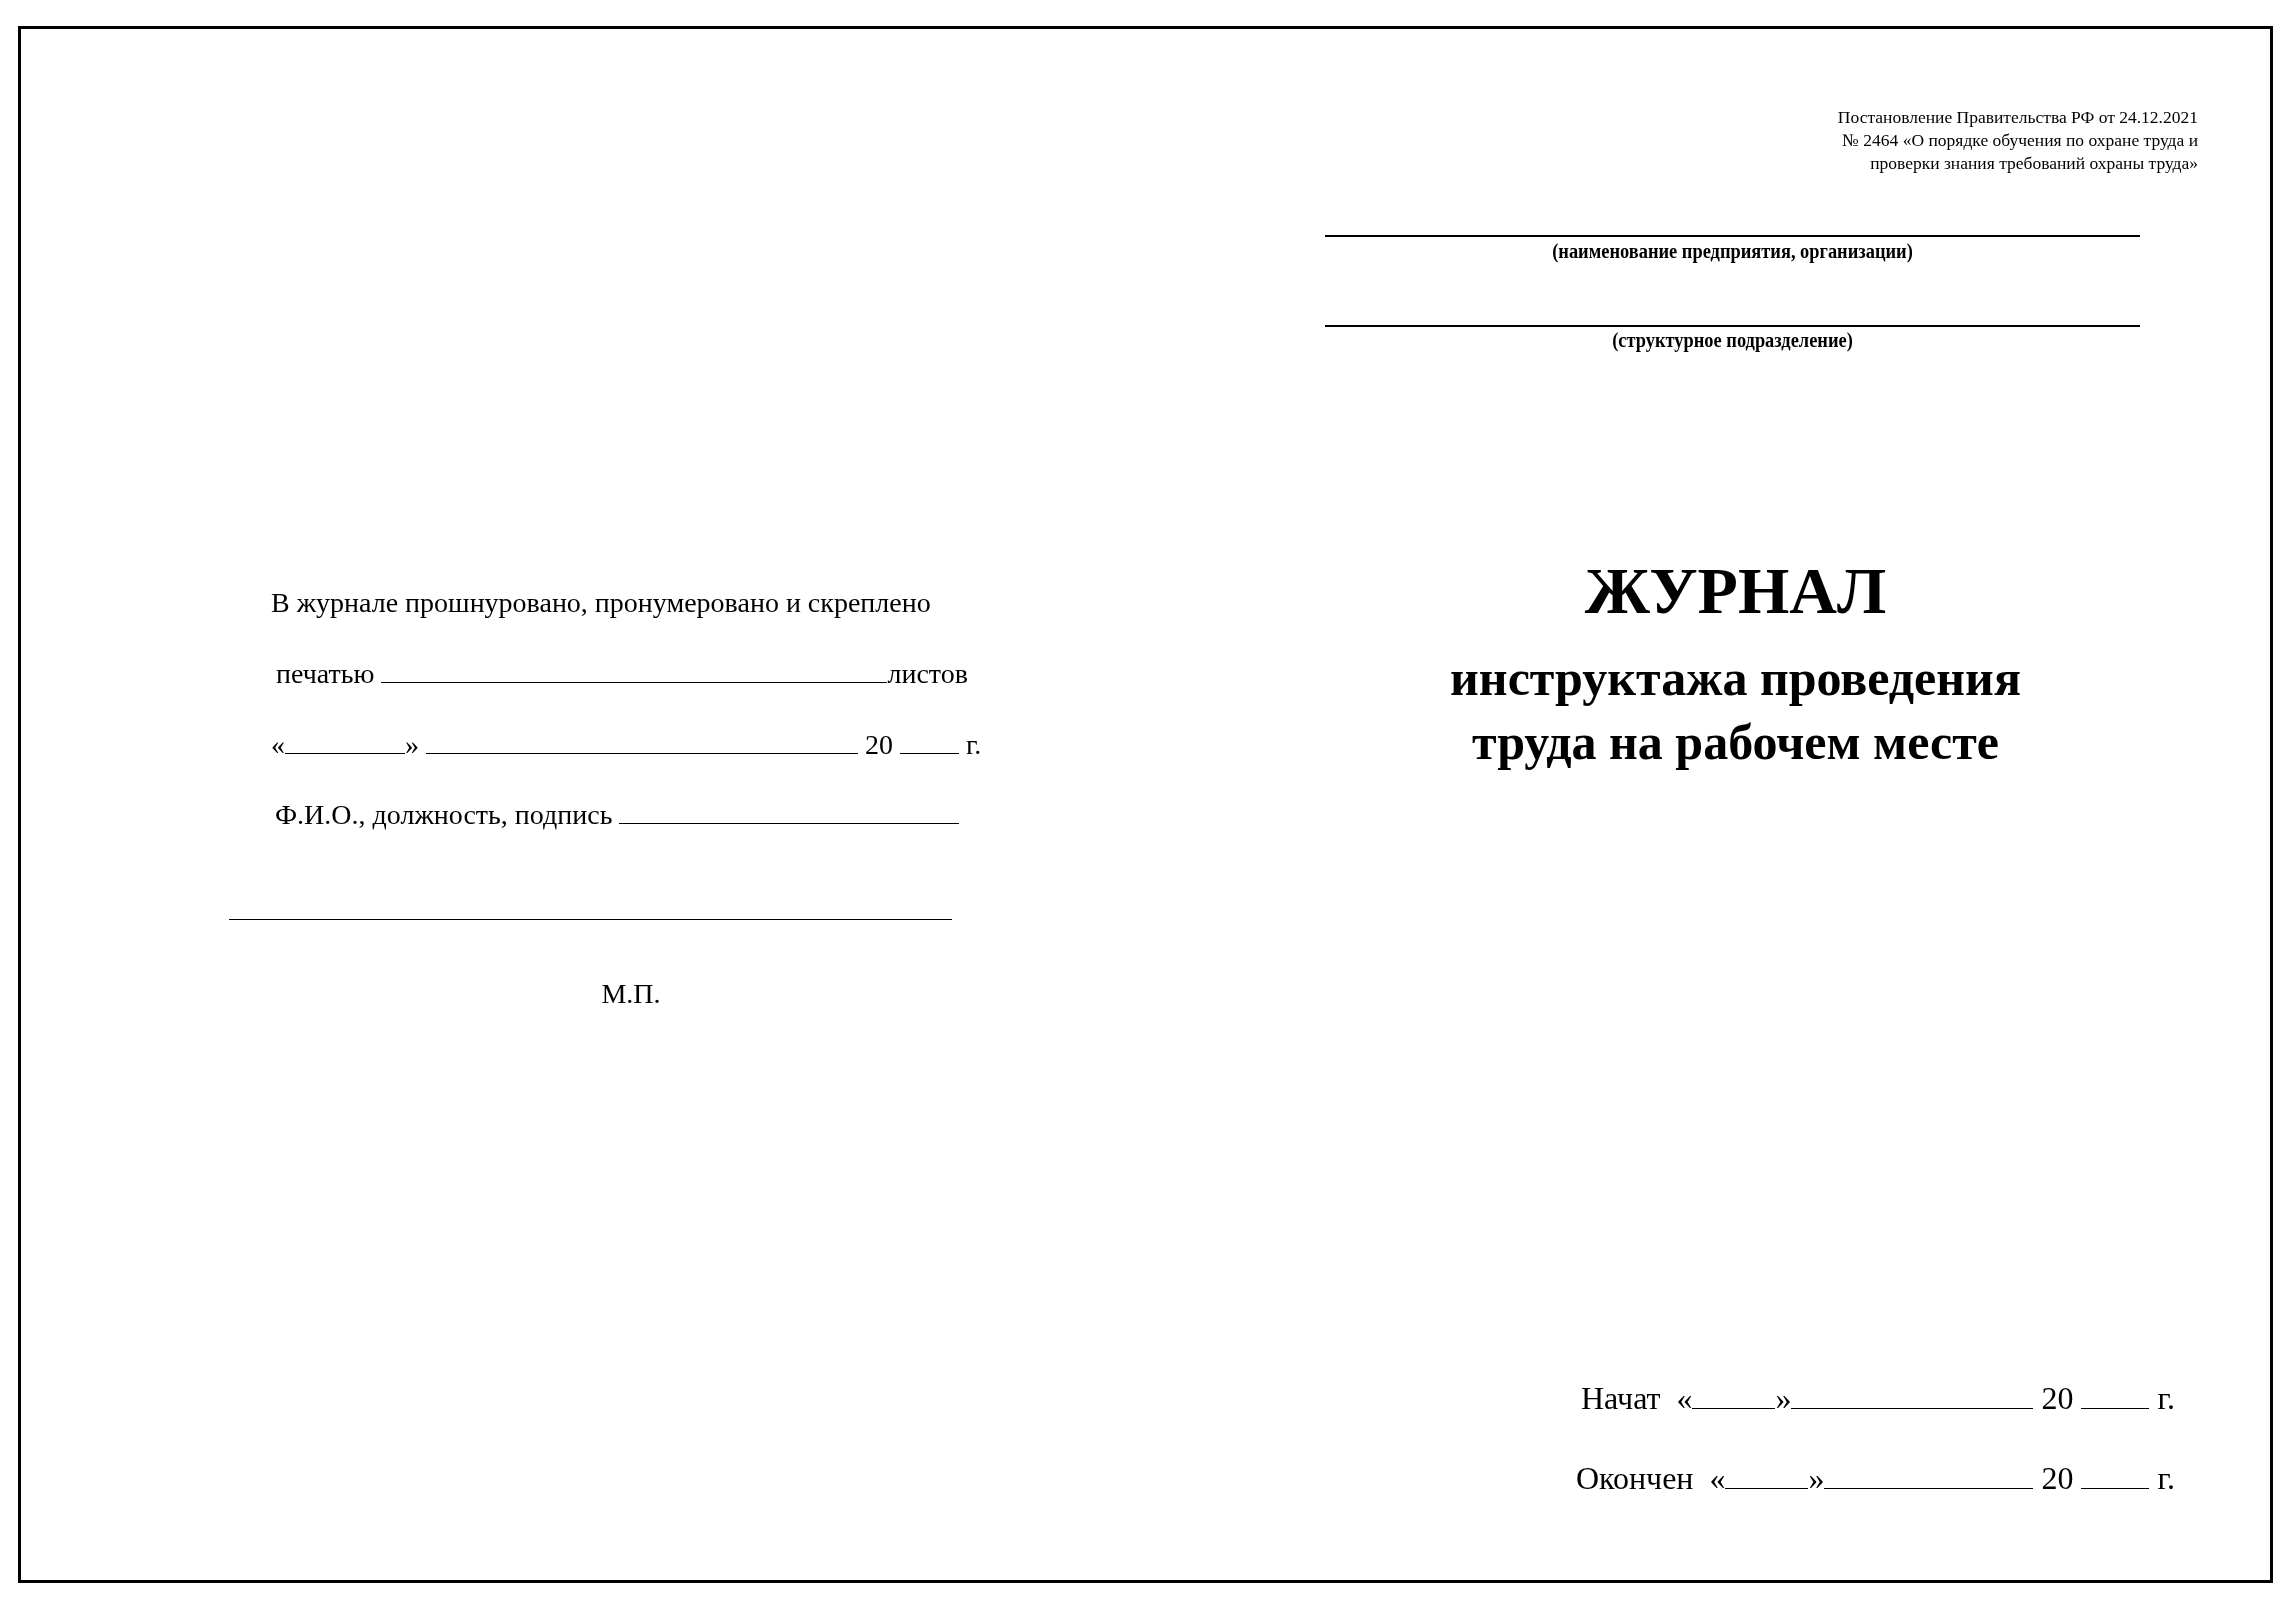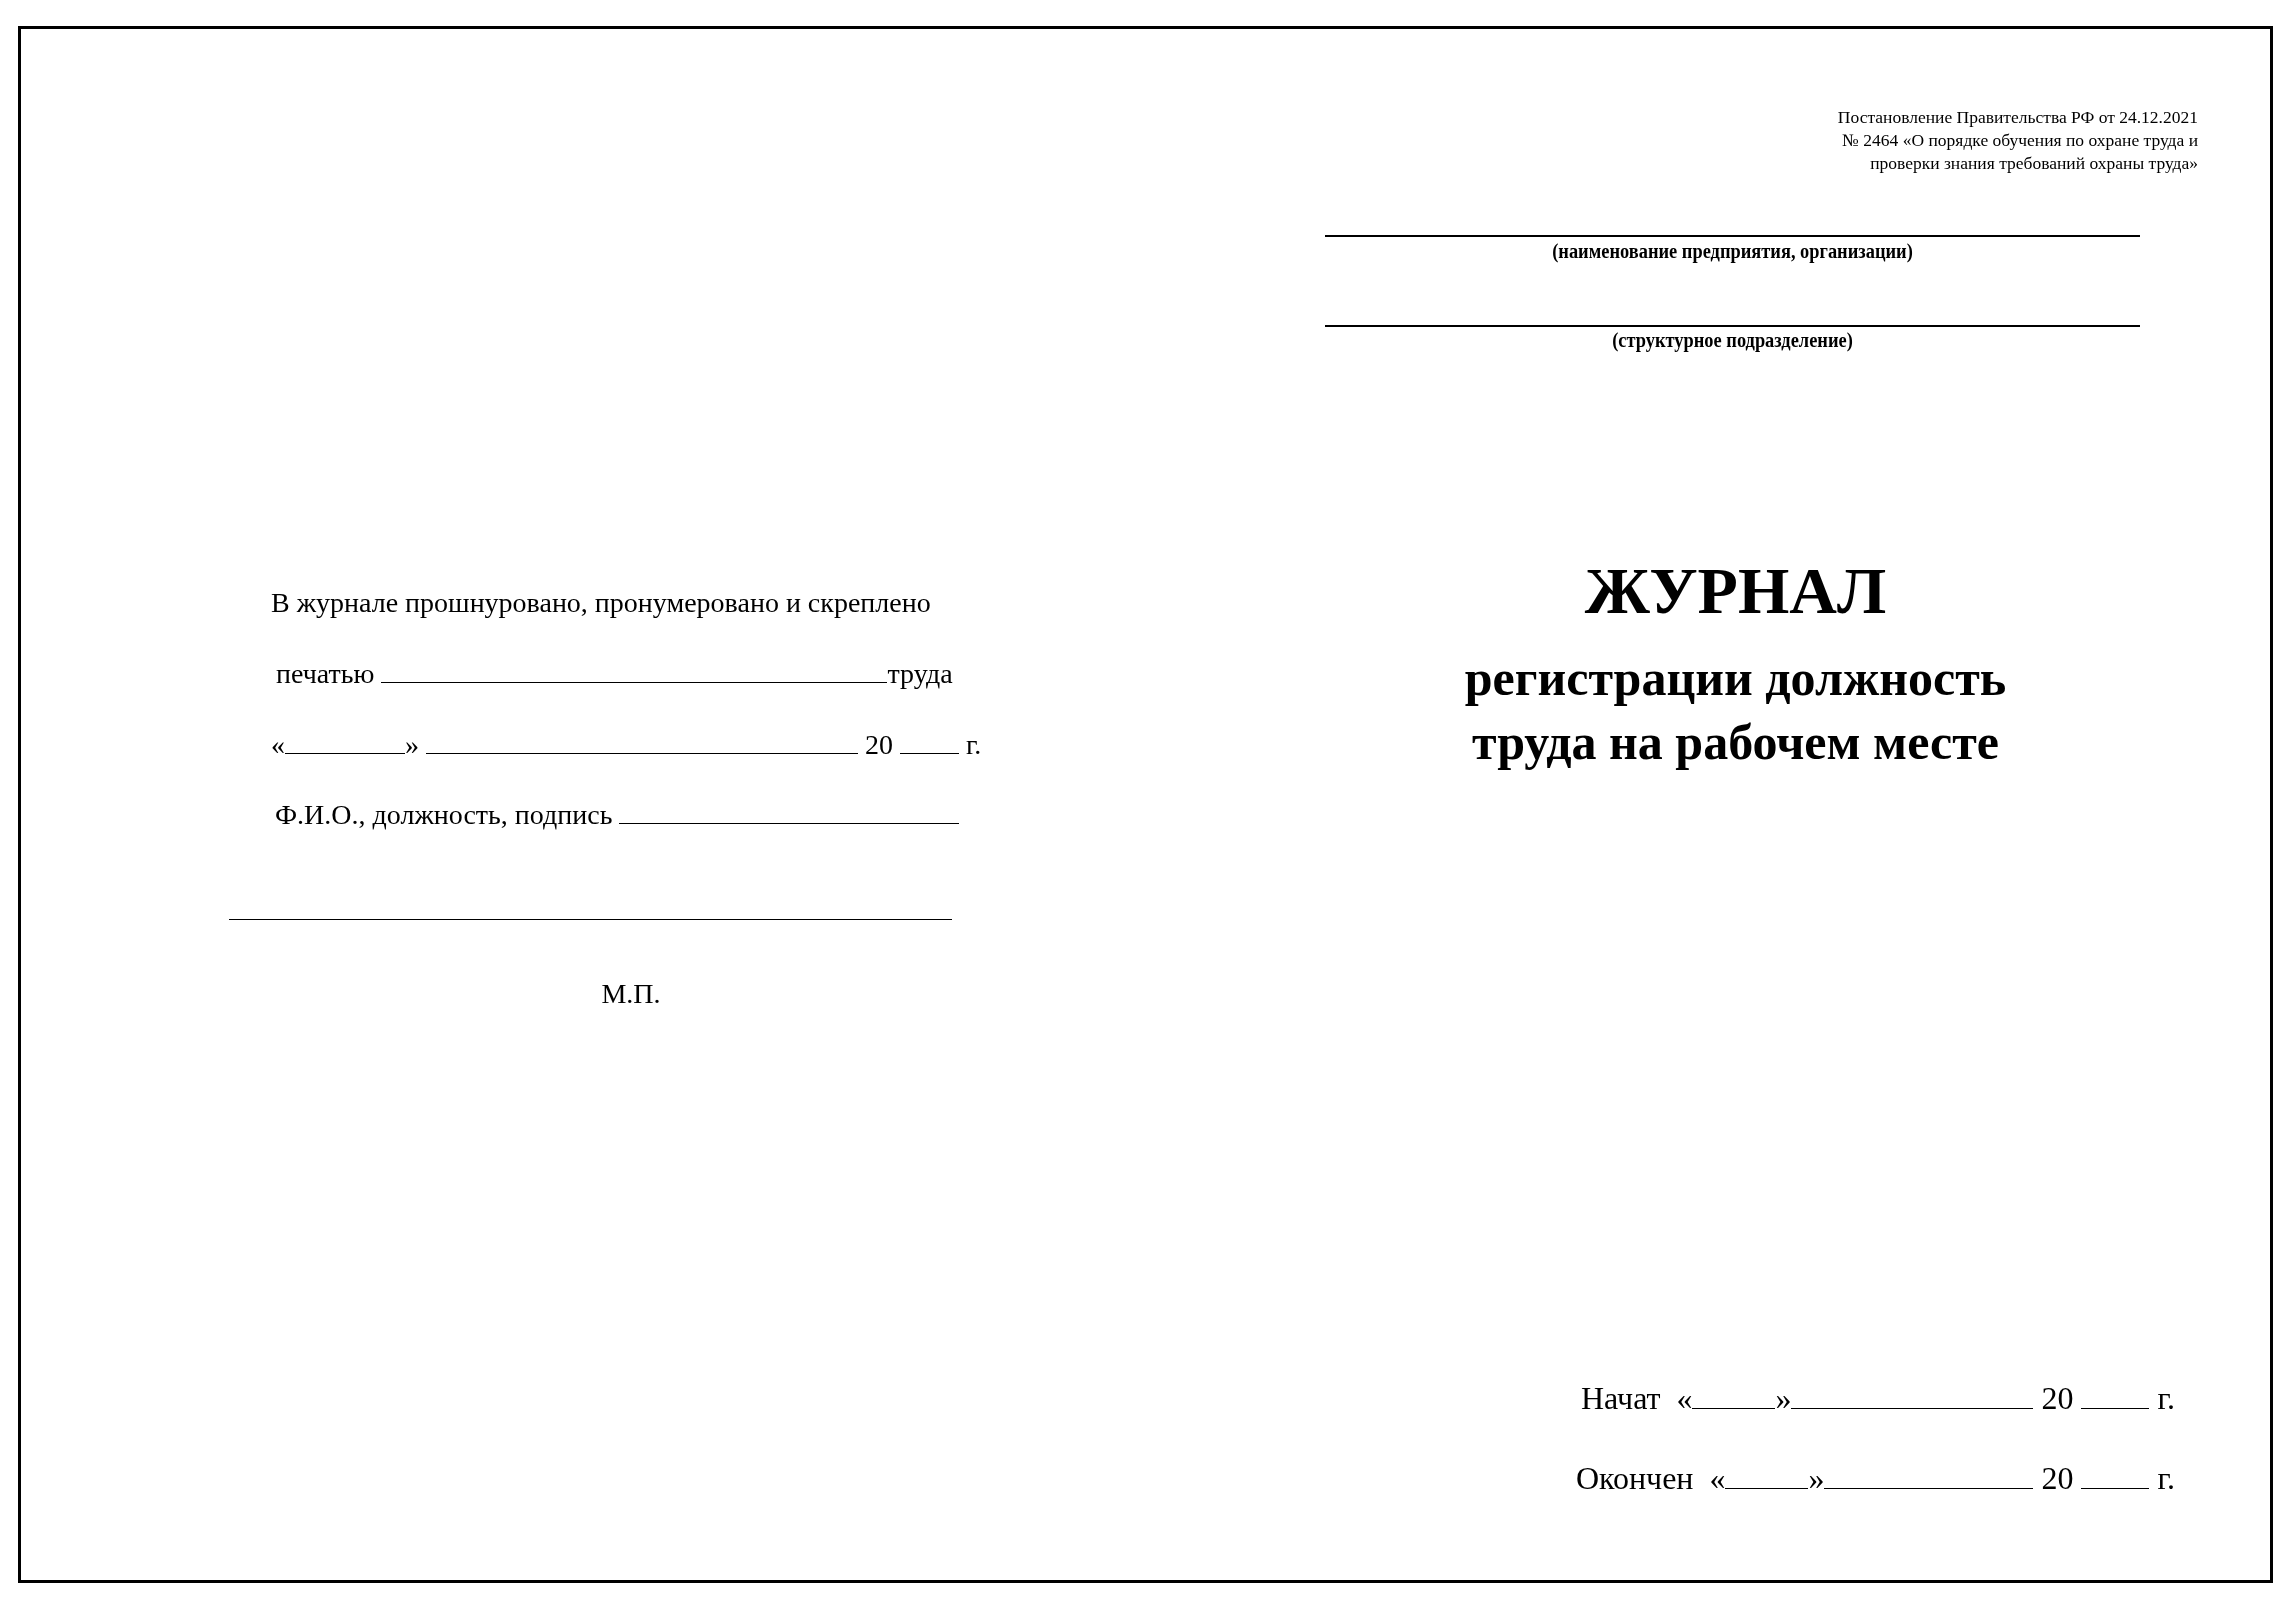--- a/index.html
+++ b/index.html
@@ -33,41 +33,41 @@
 <div class="fillline" style="top:235px;"></div>
 <div class="caption" style="top:240px;">(наименование предприятия, организации)</div>
 <div class="fillline" style="top:325px;"></div>
 <div class="caption" style="top:329px;">(структурное подразделение)</div>
 
 <div class="left-line" style="top:587px;">
   <span>В журнале прошнуровано, пронумеровано и скреплено</span>
 </div>
 <div class="left-line" style="top:658px; left:234px;">
   <span>печатью</span>
-  <span class="uline" style="width:506px;"></span><span>труда</span>
+  <span class="uline" style="width:506px;"></span><span>листов</span>
 </div>
 <div class="left-line" style="top:729px;">
   <span>«</span><span class="uline" style="width:120px;"></span><span>»</span>
   <span class="uline" style="width:432px;"></span>
   <span>20</span>
   <span class="uline" style="width:59px;"></span>
   <span>г.</span>
 </div>
 <div class="left-line" style="top:799px; left:233px;">
   <span>Ф.И.О., должность, подпись</span>
   <span class="uline" style="width:340px;"></span>
 </div>
 <div class="abs" style="left:229px; top:903px; width:723px; border-top:1.8px solid #000;"></div>
 <div class="left-line" style="top:978px; text-align:center; width:720px;">
   <span>М.П.</span>
 </div>
 
 <div class="title title-main">ЖУРНАЛ</div>
 <div class="title title-sub">
-  <div>регистрации должность</div>
+  <div>инструктажа проведения</div>
   <div>труда на рабочем месте</div>
 </div>
 
 <div class="date-line" style="top:1380px;">
   <span>Начат</span>&nbsp;
   <span>«</span><span class="uline" style="width:83px;"></span><span>»</span><span class="uline" style="width:242px;"></span>
   <span>20</span>
   <span class="uline" style="width:68px;"></span>
   <span>г.</span>
 </div>

